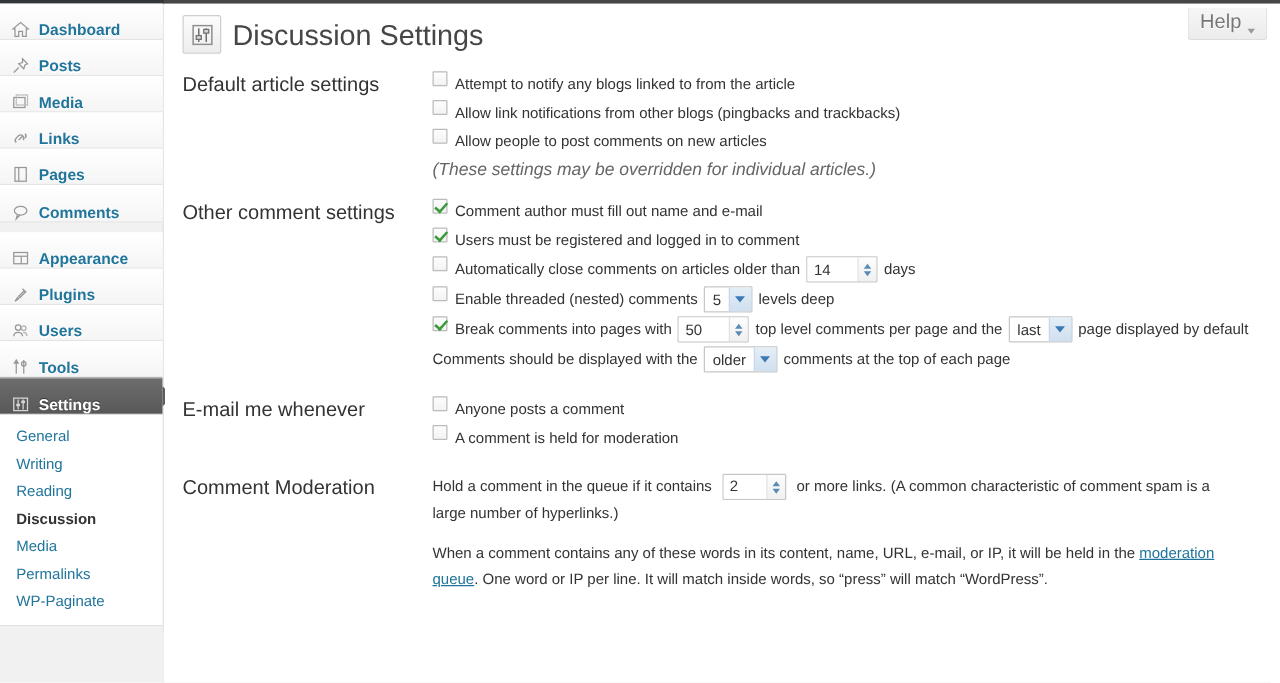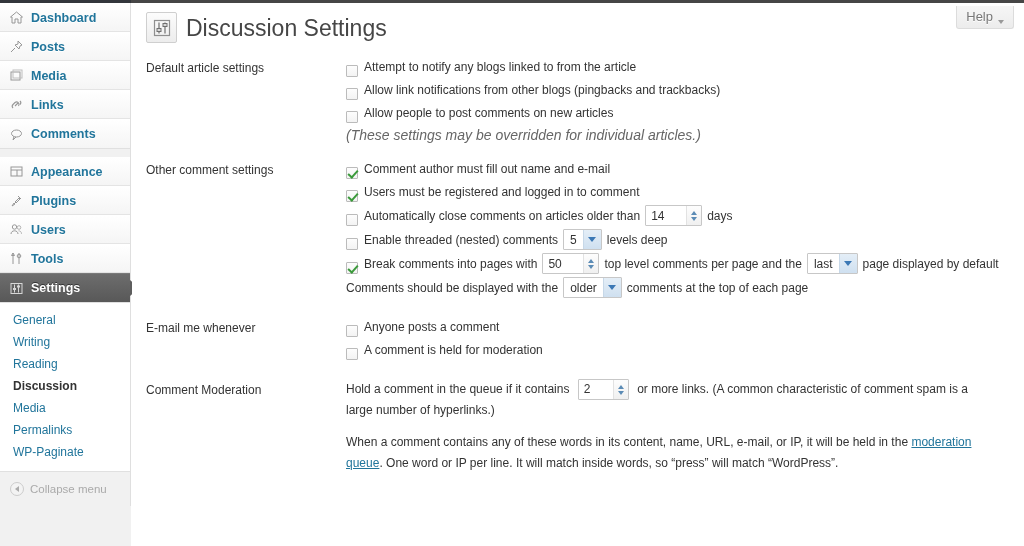--- a/index.html
+++ b/index.html
@@ -26,21 +26,21 @@
 
   
   #sidebar {
     position: absolute; top: 3px; left: 0; width: 131px; height: 543px;
     background: #f1f1f1;
     border-right: 1px solid #dfdfdf;
   }
   .menu-group { background: #fff; border-bottom: 1px solid #e0e0e0; }
   .menu-item {
     position: relative;
-    display: flex; align-items: center;
+    display: flex; align-items: flex-end;
     height: 29px;
     padding-left: 9px;
     font-size: 12.5px;
     font-weight: bold;
     color: #21759b;
     background: linear-gradient(to bottom, #ffffff 0%, #f5f5f5 100%);
     border-bottom: 1px solid #e4e4e4;
     border-top: 1px solid #fff;
     cursor: pointer;
     text-shadow: 0 1px 0 #fff;
@@ -114,21 +114,21 @@
   #main {
     position: absolute; top: 3px; left: 132px; right: 0; bottom: 0;
     background: #fff;
     overflow: hidden;
   }
 
   .help-btn {
     position: absolute; top: 3px; right: 10px;
     display: inline-flex; align-items: flex-end; gap: 5px;
     padding: 3px 9px 4px 9px;
-    font-size: 13px; color: #777;
+    font-size: 16px; color: #777;
     background: linear-gradient(to bottom, #f6f6f6, #ececec);
     border: 1px solid #dcdcdc;
     border-top: none;
     border-radius: 0 0 3px 3px;
     cursor: pointer;
     text-shadow: 0 1px 0 #fff;
   }
   .help-btn .caret {
     width: 0; height: 0;
     border-left: 3.5px solid transparent;
@@ -153,28 +153,28 @@
     font-size: 23px; font-weight: normal;
     color: #464646; line-height: 30px;
     text-shadow: 0 1px 0 #fff;
   }
 
   
   .form-table { margin-top: 14px; width: 100%; }
   .row { display: flex; align-items: flex-start; padding: 0 0 0 14px; }
   .row-label {
     width: 200px; flex: 0 0 200px;
-    font-size: 12px; color: #333;
+    font-size: 16px; color: #333;
     padding-top: 3px;
     line-height: 17px;
   }
   .row-body { flex: 1; padding-right: 12px; }
 
   .cb-line {
-    display: flex; align-items: flex-end;
+    display: flex; align-items: flex-start;
     line-height: 20px; min-height: 20px;
     margin-bottom: 3px;
     font-size: 12px; color: #333;
   }
 
   .cbox {
     width: 12px; height: 12px; flex: 0 0 12px;
     border: 1px solid #bbb;
     background: linear-gradient(to bottom, #fdfdfd, #f3f3f3);
     border-radius: 1px;
@@ -311,20 +311,29 @@
       <div class="menu-item">
         <span class="mi-icon">
           <svg width="15" height="15" viewBox="0 0 15 15">
               <path d="M6 9l3-3M4 11a2.5 2.5 0 010-3.5L6 5.5a2.5 2.5 0 013.5 3.5" fill="none" stroke="#777" stroke-width="1.1"></path>
               <path d="M11 4a2.5 2.5 0 010 3.5" fill="none" stroke="#777" stroke-width="1.1"></path>
             </svg>
         </span>
         <span class="mi-label">Links</span>
       </div>
 
+      <div class="menu-item">
+        <span class="mi-icon">
+          <svg width="15" height="15" viewBox="0 0 15 15">
+              <rect x="3" y="2" width="9" height="11" fill="none" stroke="#777" stroke-width="1"></rect>
+              <line x1="6" y1="2" x2="6" y2="13" stroke="#777" stroke-width="1"></line>
+            </svg>
+        </span>
+        <span class="mi-label">Pages</span>
+      </div>
 
       <div class="menu-item">
         <span class="mi-icon">
           <svg width="15" height="15" viewBox="0 0 15 15">
               <ellipse cx="7.5" cy="6.5" rx="5" ry="3.5" fill="none" stroke="#777" stroke-width="1"></ellipse>
               <path d="M5 9.5L4 13l3-3" fill="none" stroke="#777" stroke-width="1"></path>
             </svg>
         </span>
         <span class="mi-label">Comments</span>
       </div>

